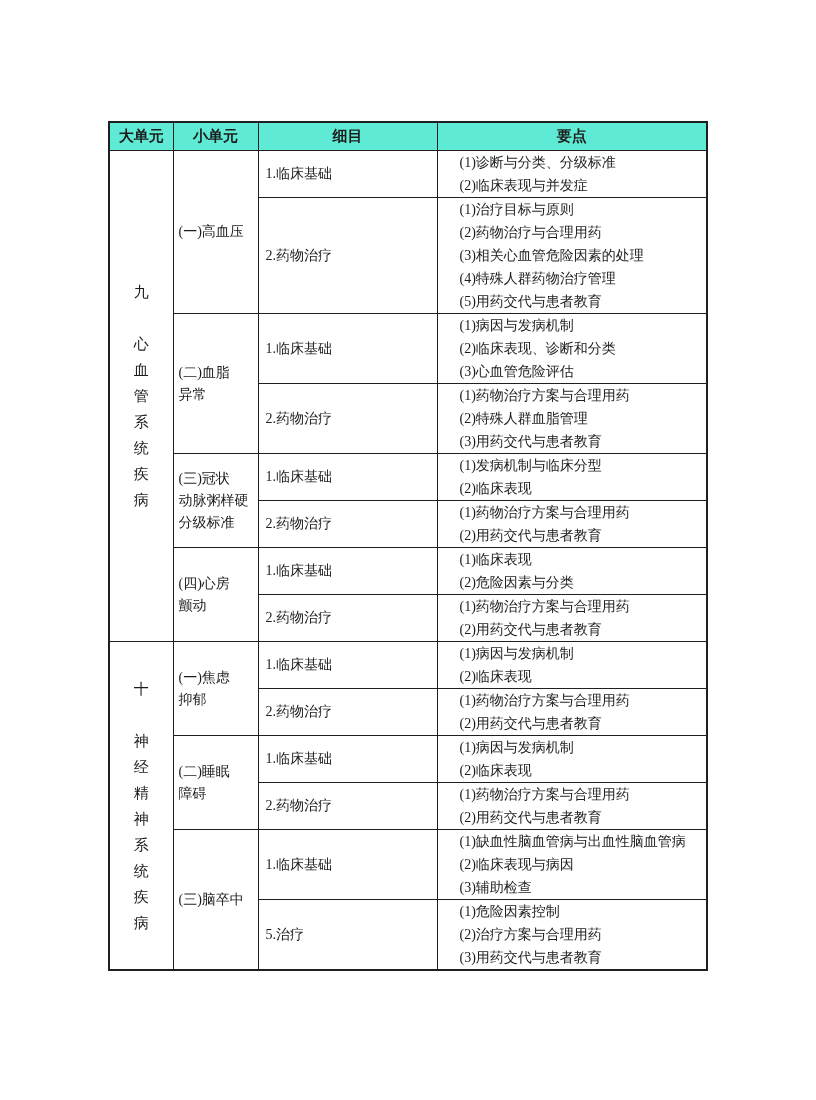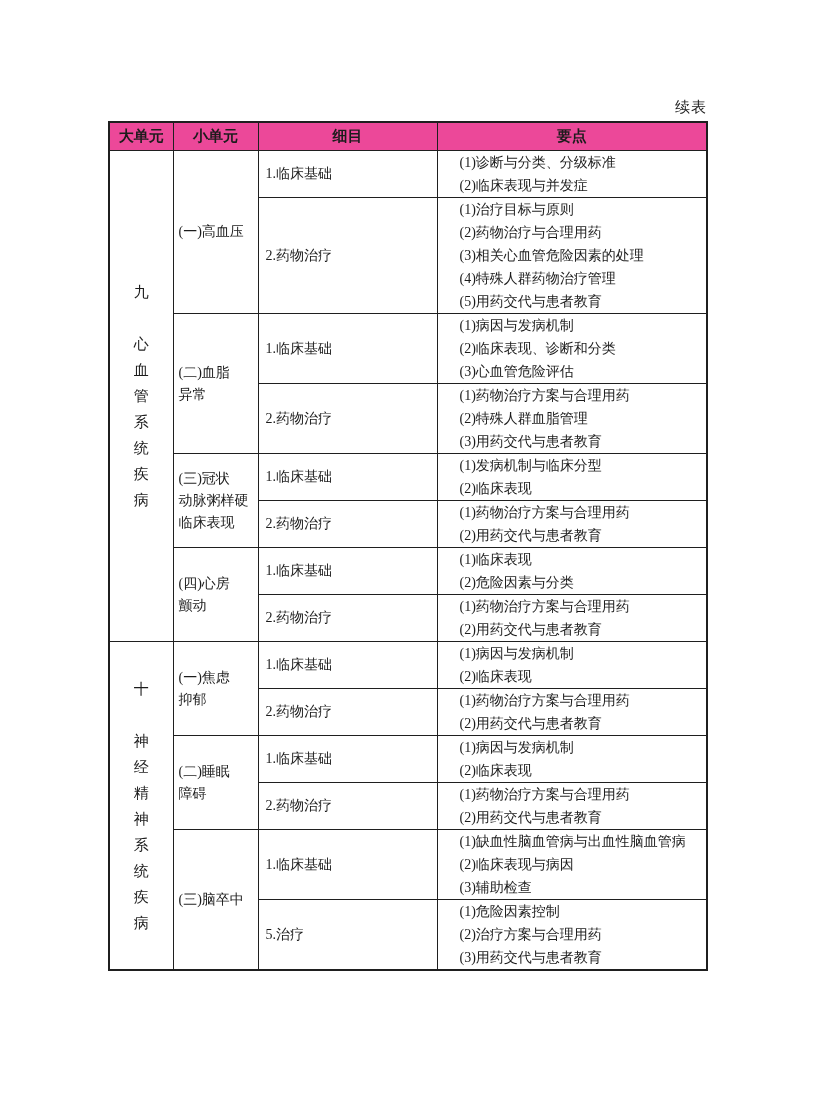--- a/index.html
+++ b/index.html
@@ -27,21 +27,21 @@
     border-collapse: collapse;
     table-layout: fixed;
     border: 2px solid #1f1f1f;
   }
   col.c1 { width: 64px; }
   col.c2 { width: 85px; }
   col.c3 { width: 179px; }
   col.c4 { width: auto; }
 
   th {
-    background: #ec4899;
+    background: #5eead4;
     border: 1px solid #1f1f1f;
     font-family: "Liberation Sans", "DejaVu Sans", sans-serif;
     font-weight: bold;
     font-size: 15px;
     height: 27px;
     padding: 0;
     text-align: center;
     vertical-align: middle;
   }
   td {
@@ -71,21 +71,20 @@
     white-space: pre-line;
     line-height: 23px;
     padding: 0 4px 0 22px;
   }
 </style>
 </head>
 <body>
 
 <div class="sheet">
 
-  <div class="continued">续表</div>
 
   <table class="syllabus">
     <colgroup>
       <col class="c1">
         <col class="c2">
         <col class="c3">
         <col class="c4">
     </colgroup>
     <thead>
       <tr>
@@ -132,21 +131,21 @@
       <tr>
         <td class="item">2.药物治疗</td>
         <td class="points">(1)药物治疗方案与合理用药
 (2)特殊人群血脂管理
 (3)用药交代与患者教育</td>
       </tr>
 
       <tr>
         <td class="subunit" rowspan="2">(三)冠状
 动脉粥样硬
-临床表现</td>
+分级标准</td>
         <td class="item">1.临床基础</td>
         <td class="points">(1)发病机制与临床分型
 (2)临床表现</td>
       </tr>
       <tr>
         <td class="item">2.药物治疗</td>
         <td class="points">(1)药物治疗方案与合理用药
 (2)用药交代与患者教育</td>
       </tr>
 

